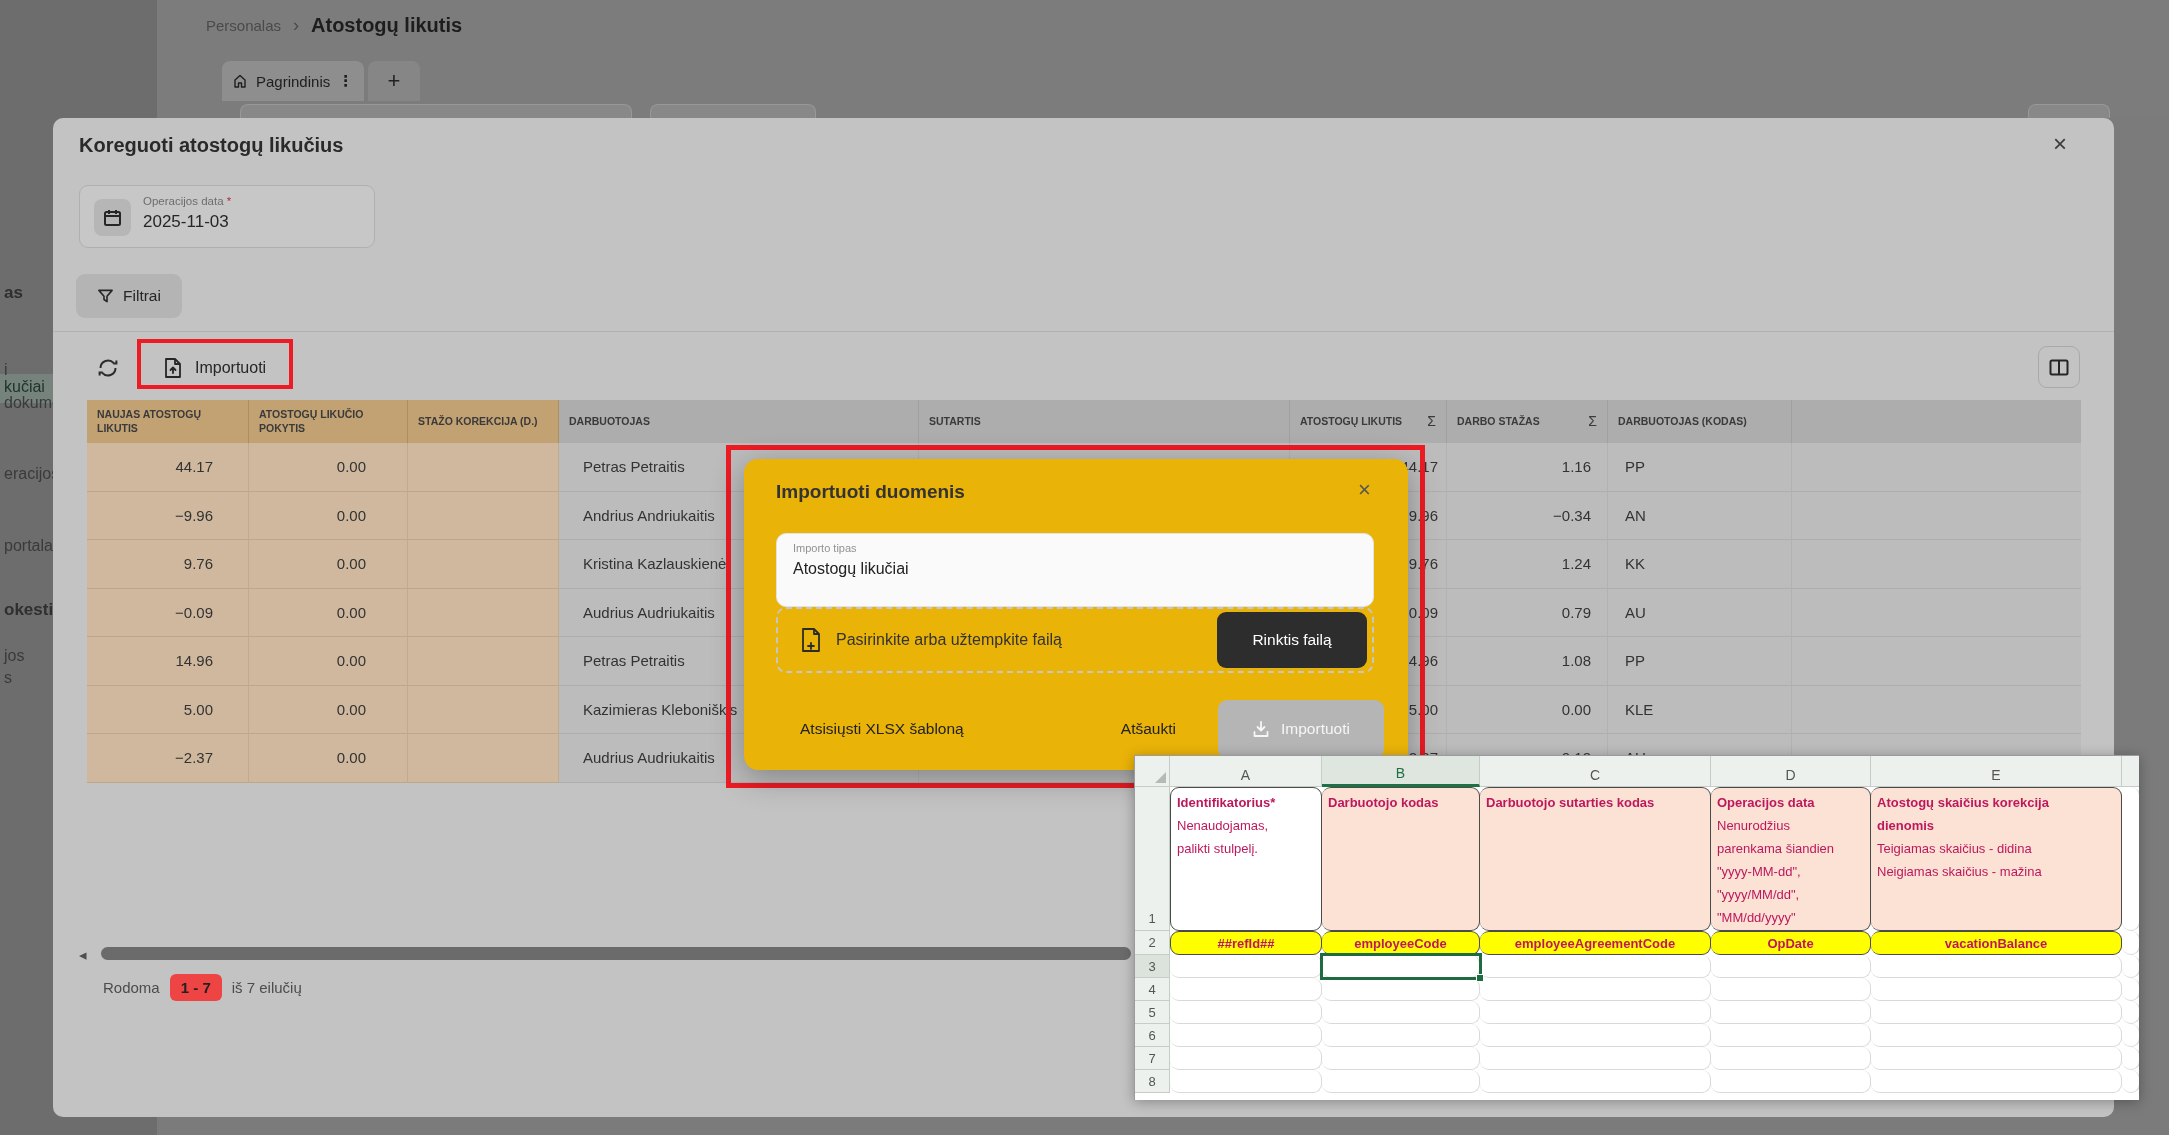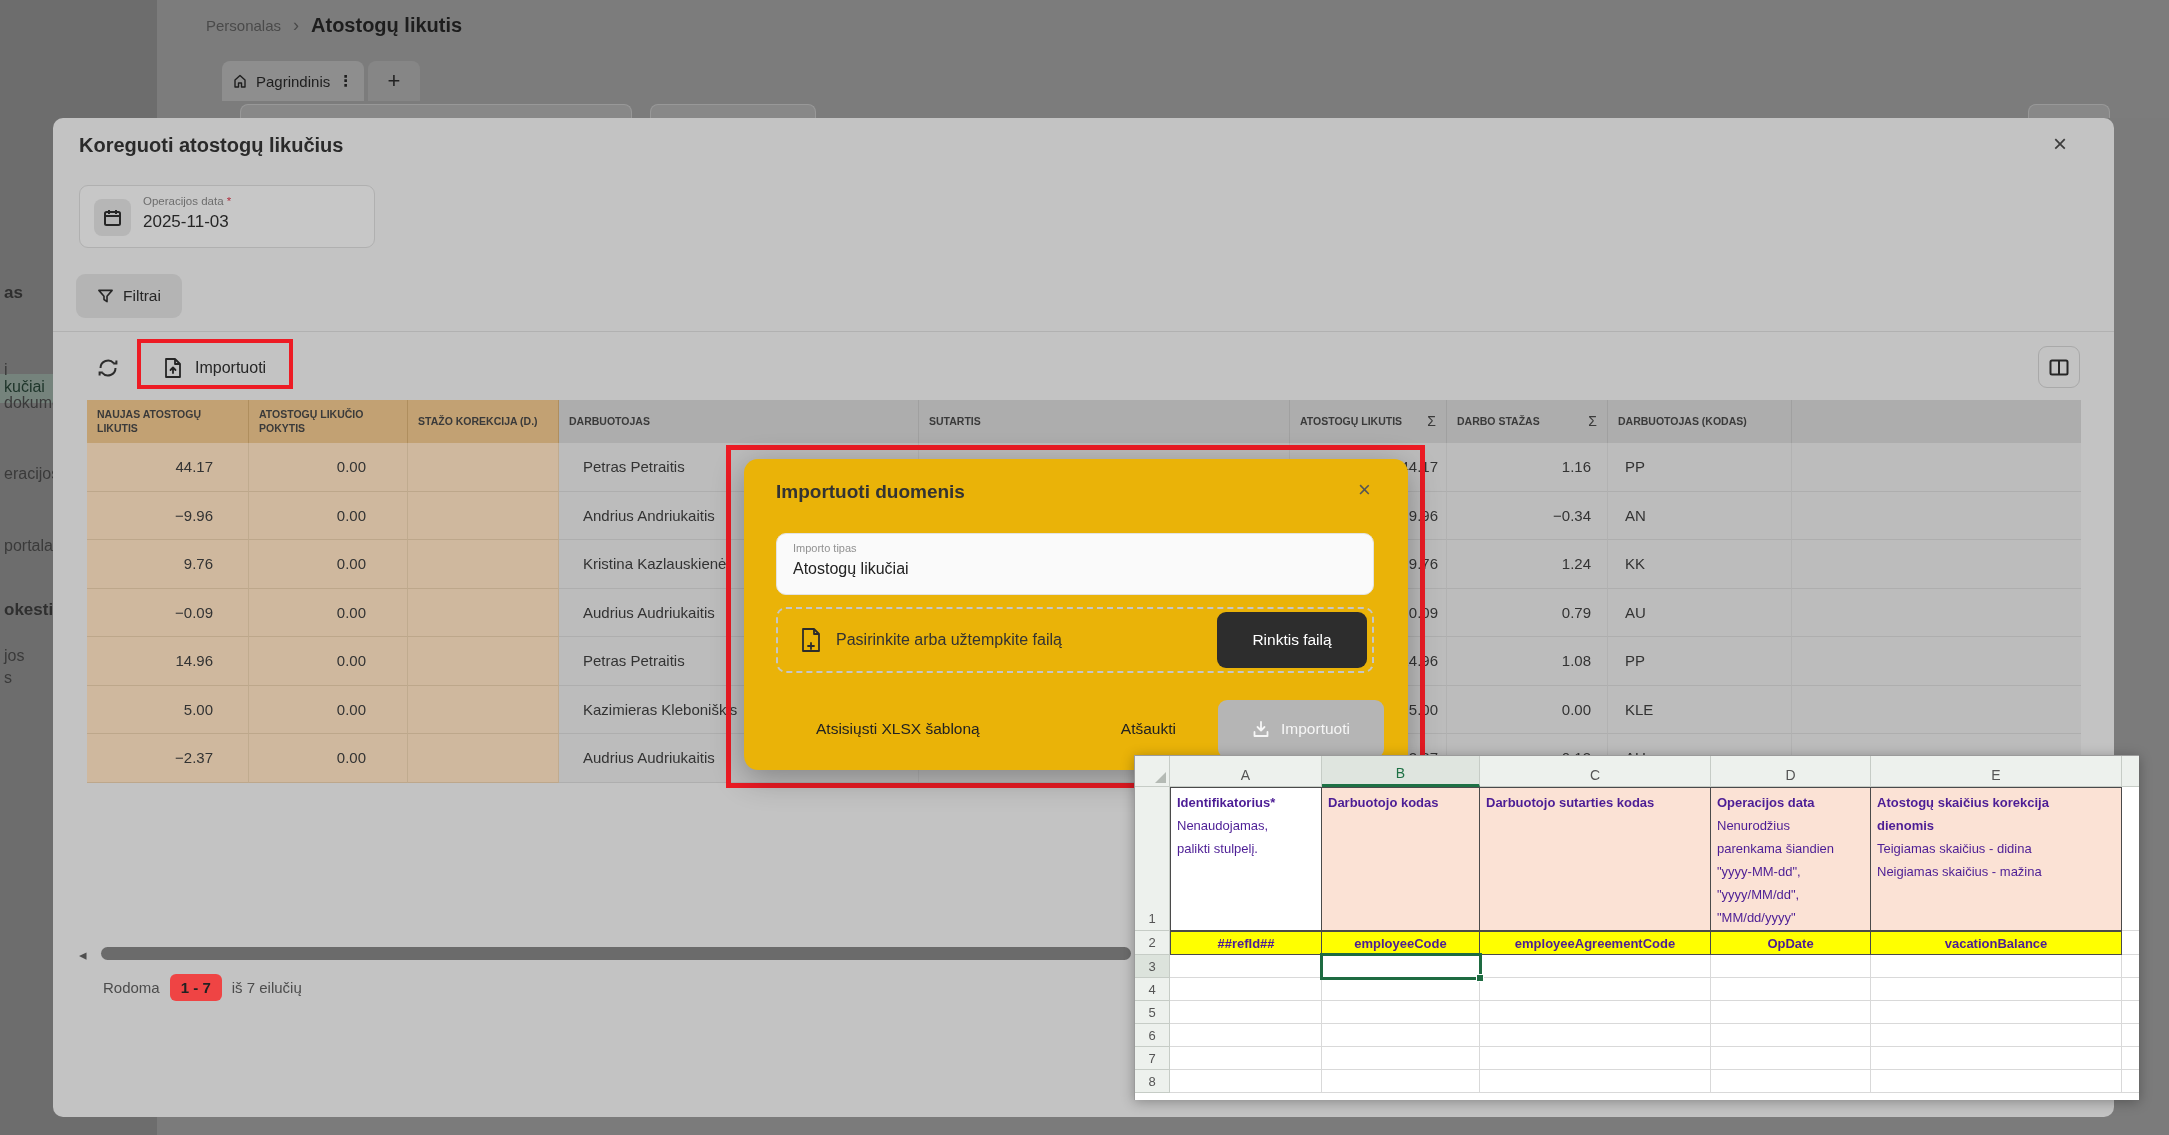--- a/index.html
+++ b/index.html
@@ -61,50 +61,50 @@
 
   
   .redbox { position:absolute; border:4px solid #ed1b24; z-index:20; }
   .redbox.r1 { left:137px; top:339px; width:156px; height:50px; }
   .redbox.r2 { left:726px; top:445px; width:699px; height:343px; border-width:5px; }
 
   
   .dialog { position:absolute; left:744px; top:459px; width:664px; height:311px; background:#eab308; border-radius:14px; box-shadow:0 8px 32px rgba(0,0,0,.3); z-index:30; }
   .d-title { position:absolute; left:32px; top:22px; font-size:19px; font-weight:700; color:#333; }
   .d-close { position:absolute; left:614px; top:20px; font-size:22px; color:#555; line-height:1; }
-  .d-select { position:absolute; left:32px; top:74px; width:598px; height:62px; background:#fafafa; border:1.5px solid #e3e3e3; border-radius:10px; }
+  .d-select { position:absolute; left:32px; top:74px; width:598px; height:74px; background:#fafafa; border:1.5px solid #e3e3e3; border-radius:10px; }
   .ds-label { position:absolute; left:16px; top:8px; font-size:11px; color:#919191; }
   .ds-value { position:absolute; left:16px; top:26px; font-size:16px; color:#222; }
   .dropzone { position:absolute; left:32px; top:148px; width:598px; height:66px; border:2px dashed #c6c6c6; border-radius:10px; display:flex; align-items:center; }
   .dz-icon { margin-left:22px; }
   .dz-text { margin-left:14px; font-size:16px; color:#333; }
   .dz-btn { margin-left:auto; margin-right:5px; width:150px; height:56px; background:#2d2d2d; color:#fff; border-radius:9px; display:flex; align-items:center; justify-content:center; font-size:15.5px; }
   .d-footer { position:absolute; left:0; top:240px; width:664px; height:60px; display:flex; align-items:center; }
-  .d-link { margin-left:72px; font-size:15.5px; color:#222; }
+  .d-link { margin-left:56px; font-size:15.5px; color:#222; }
   .d-cancel { margin-left:auto; font-size:15.5px; color:#222; }
   .d-submit { margin-left:42px; margin-right:24px; width:166px; height:58px; background:#b5b5b5; border-radius:9px; display:flex; align-items:center; justify-content:center; gap:11px; font-size:15.5px; color:#f6f6f6; }
 
   
   .sheet { position:absolute; left:1134px; top:755px; width:1005px; height:345px; background:#fff; z-index:40; box-shadow:0 2px 12px rgba(0,0,0,.3); border:1px solid #9b9b9b; border-bottom:none; border-right:none; overflow:hidden; }
   .sh-heads { position:absolute; left:0; top:0; width:1005px; height:31px; display:flex; background:#edf1ed; }
   .sh-corner { width:35px; height:31px; border-right:1px solid #c6ccc6; border-bottom:1px solid #c6ccc6; position:relative; }
   .sh-corner:after { content:""; position:absolute; right:3px; bottom:3px; border-style:solid; border-width:0 0 11px 11px; border-color:transparent transparent #b4bab4 transparent; }
   .sh-col { height:31px; display:flex; align-items:flex-end; justify-content:center; padding-bottom:3px; font-size:14px; color:#555; border-right:1px solid #c6ccc6; border-bottom:1px solid #c6ccc6; }
   .sh-col.sel { background:#dfe5df; border-bottom:3px solid #1e7145; color:#1e7145; }
   .wA{width:152px;} .wB{width:158px;} .wC{width:231px;} .wD{width:160px;} .wE{width:251px;} .wF{width:18px; border-right:none;}
   .sh-rownums { position:absolute; left:0; top:31px; width:35px; }
   .sh-rn { width:35px; background:#edf1ed; border-right:1px solid #c6ccc6; border-bottom:1px solid #c6ccc6; display:flex; align-items:center; justify-content:center; font-size:13px; color:#555; }
   .sh-rn.r1 { height:144px; align-items:flex-end; padding-bottom:4px; }
   .sh-rn.r2 { height:24px; }
   .sh-rn.rs { height:23px; }
   .sh-rn.sel { background:#dce3dc; }
   .sh-grid { position:absolute; left:35px; top:31px; width:970px; }
   .sh-row { display:flex; }
   .sh-row.h1 { height:144px; } .sh-row.h2 { height:24px; } .sh-row.hs { height:23px; }
-  .sc { height:100%; font-size:13px; color:#4c1d95; border-right:1px solid #d9d9d9; border-bottom:1px solid #d9d9d9; overflow:hidden; }
+  .sc { height:100%; font-size:13px; color:#be185d; border-right:1px solid #d9d9d9; border-bottom:1px solid #d9d9d9; overflow:hidden;border-radius:9px; }
   .sc.tpl { border:1px solid #4a4a4a; border-left:none; padding:3px 6px; line-height:23px; }
   .sc.tpl.first { border-left:1px solid #4a4a4a; }
   .sc.peach { background:#fbe2d5; }
   .sc.yellow { background:#ffff00; display:flex; align-items:center; justify-content:center; font-weight:700; padding:0; }
   .sc .b { font-weight:700; }
   .sel-cell { position:absolute; left:150px; top:166px; width:162px; height:27px; border:3px solid #1e6b41; z-index:5; }
   .sel-cell .handle { position:absolute; right:-5px; bottom:-5px; width:8px; height:8px; background:#1e6b41; border:1.5px solid #fff; }
 
   svg { display:block; }
 </style>

